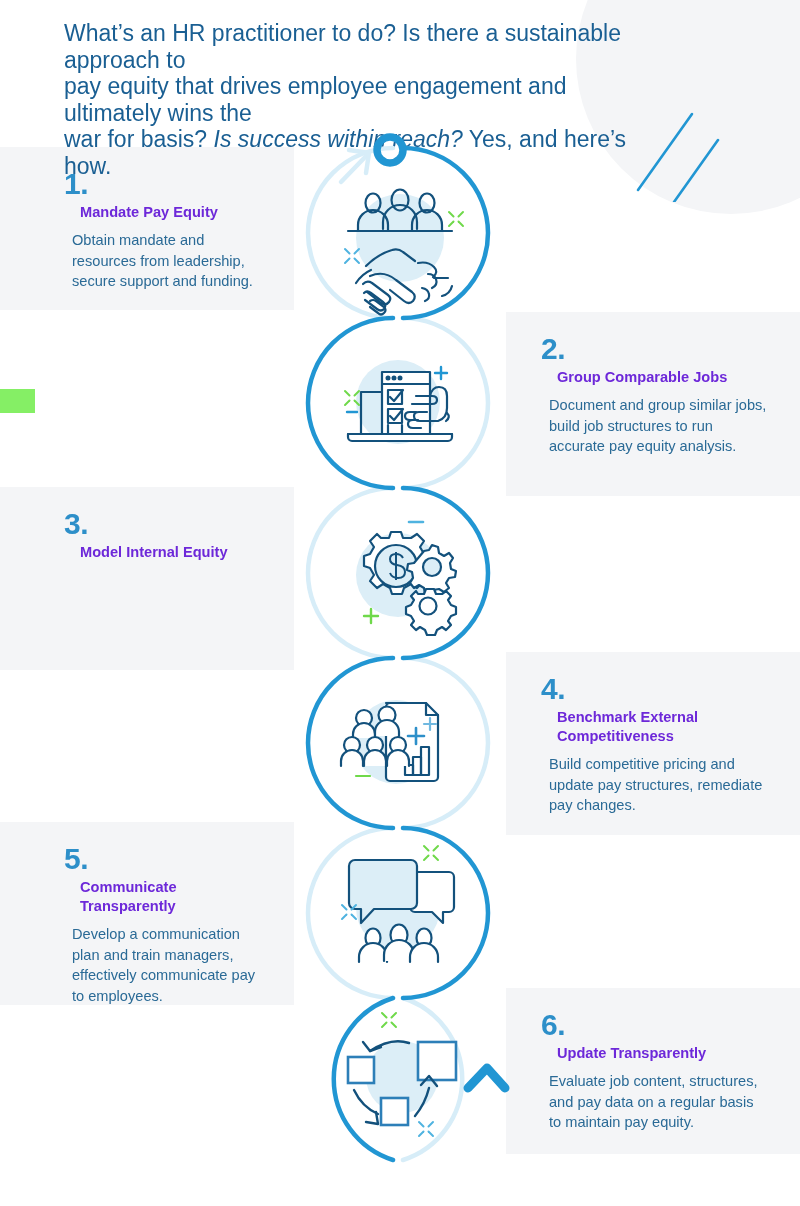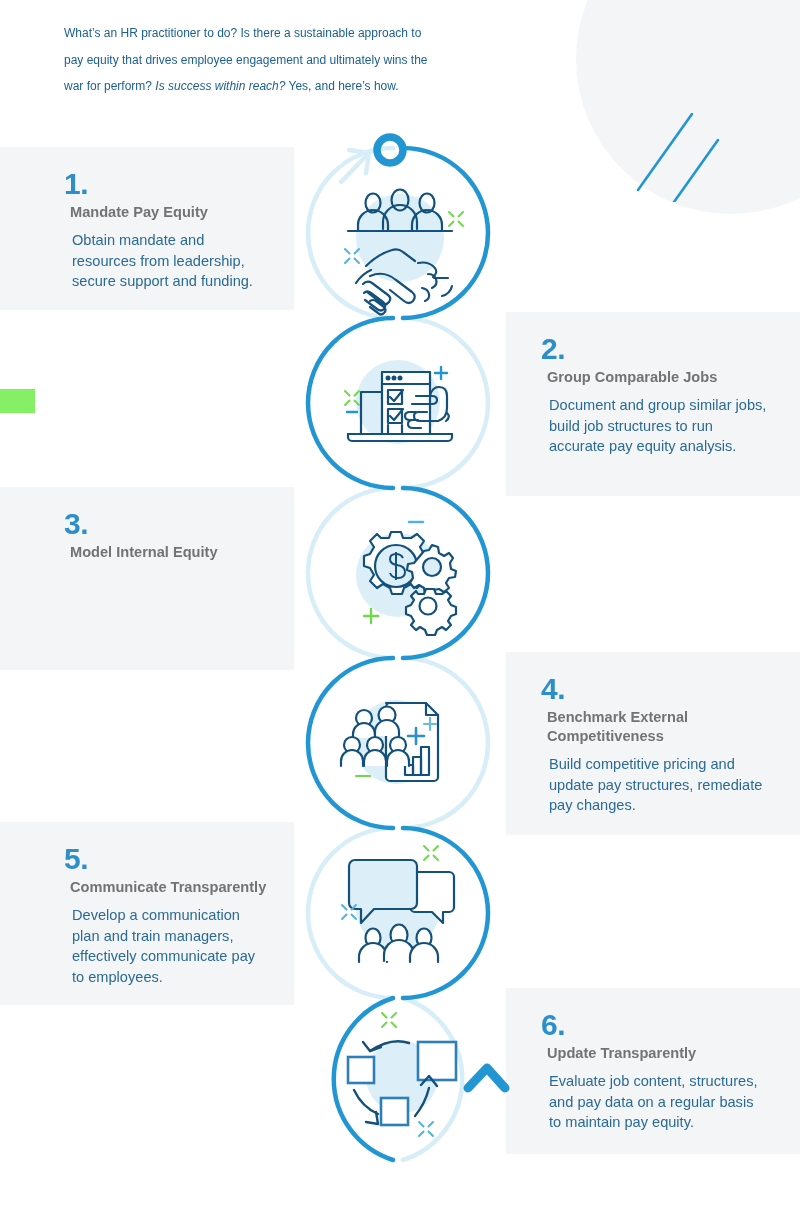--- a/index.html
+++ b/index.html
@@ -17,38 +17,38 @@
   }
   .deco-lines{position:absolute;right:60px;top:92px;z-index:1;}
   .green-square{
     position:absolute;left:0;top:389px;width:35px;height:24px;
     background:#85ef65;z-index:3;
   }
 
   
   .header{
     position:absolute;left:64px;top:20px;width:600px;z-index:4;
-    color:#1a5f93;font-size:12px;line-height:26.5px;
+    color:#1a5f93;font-size:23px;line-height:26.5px;
   }
   .header em{}
 
   
   .panel{
     position:absolute;background:#f4f5f7;z-index:2;box-sizing:border-box;
   }
   .panel.left{left:0;width:294px;padding:22px 24px 20px 64px;}
   .panel.right{left:506px;width:294px;padding:22px 24px 20px 35px;}
 
   .step-num{
     font-size:30px;font-weight:bold;color:#2d8fc9;
     line-height:30px;letter-spacing:-0.5px;margin:0 0 4px 0;
   }
   .step-title{
-    font-size:14.6px;font-weight:bold;color:#737373;
-    line-height:19px;margin:0 0 2px 6px;
+    font-size:14.6px;font-weight:bold;color:#6d28d9;
+    line-height:19px;margin:0 0 2px 16px;
   }
   .step-desc{
     font-size:14.6px;color:#2a6a96;line-height:20.5px;margin:8px;
   }
 
   
   .rail{position:absolute;left:0;top:0;width:800px;height:1206px;z-index:5;pointer-events:none;}
   .rail svg{display:block;}
 </style>
 </head>
@@ -61,21 +61,21 @@
     <line x1="8" y1="98" x2="62" y2="22" stroke="#2196d3" stroke-width="2.6" stroke-linecap="round"></line>
     <line x1="44" y1="110" x2="88" y2="48" stroke="#2196d3" stroke-width="2.6" stroke-linecap="round"></line>
   </svg>
 </div>
 
 <div class="green-square"></div>
 
 <div class="header">
   <span>What’s an HR practitioner to do? Is there a sustainable approach to</span><br>
   <span>pay equity that drives employee engagement and ultimately wins the</span><br>
-  <span>war for perform? </span><em>Is success within reach?</em><span> Yes, and here’s how.</span>
+  <span>war for basis? </span><em>Is success within reach?</em><span> Yes, and here’s how.</span>
 </div>
 
 <div class="panel left" style="top:147px;height:163px;">
   <div class="step-num">1.</div>
   <div class="step-title">Mandate Pay Equity</div>
   <div class="step-desc">Obtain mandate and resources from leadership, secure support and funding.</div>
 </div>
 
 <div class="panel right" style="top:312px;height:184px;">
   <div class="step-num">2.</div>

